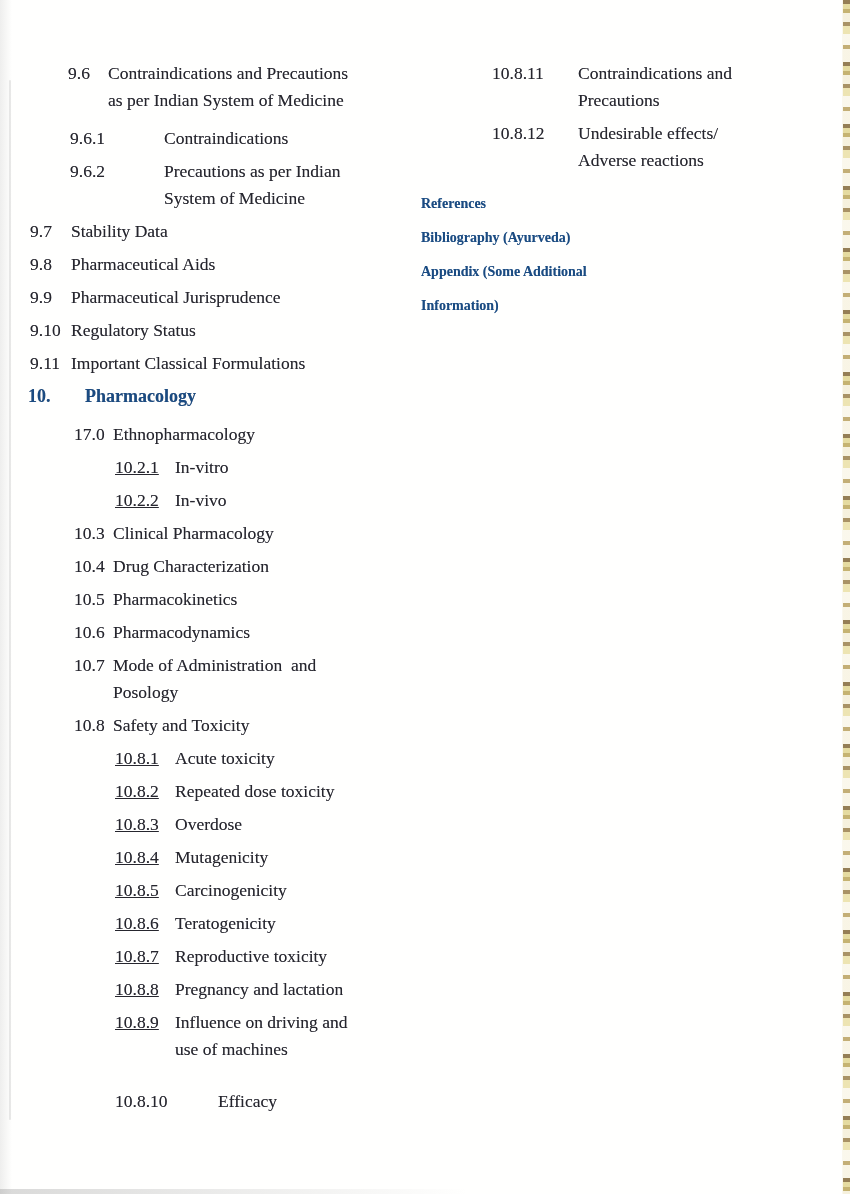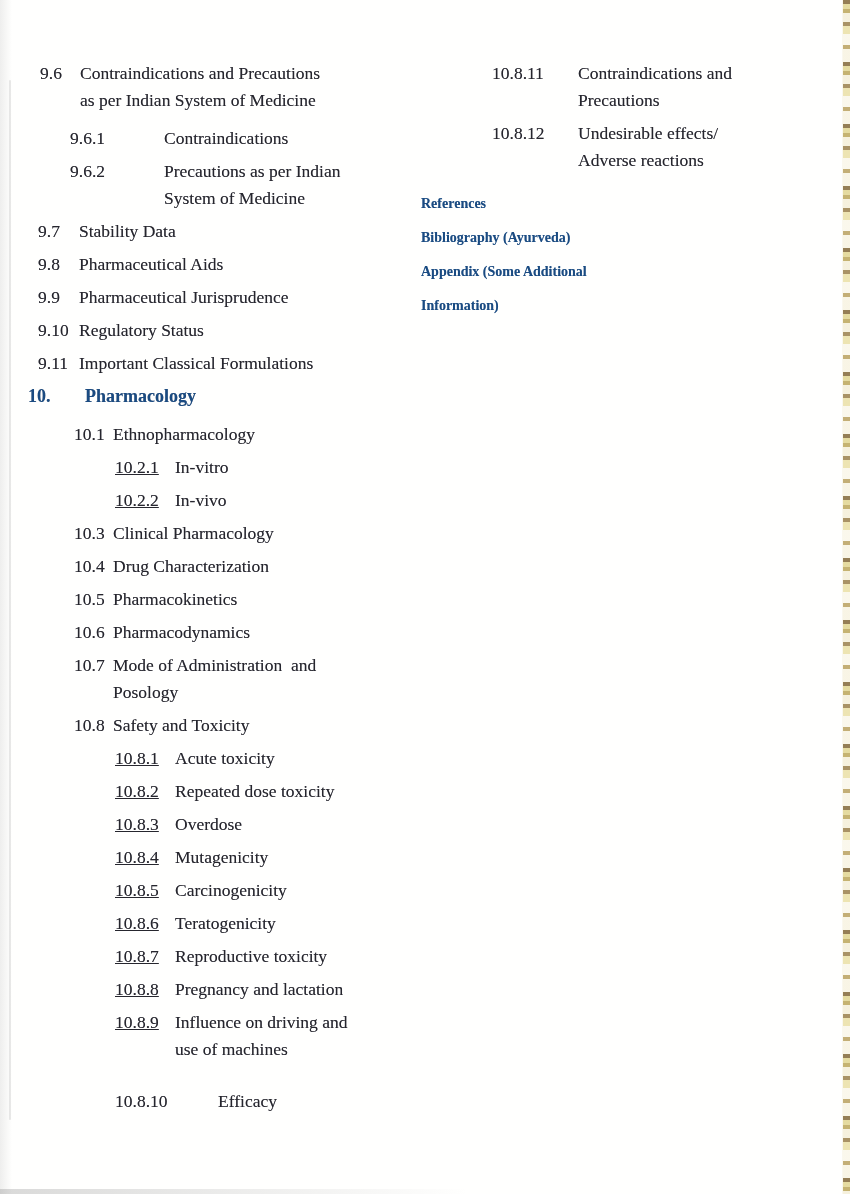--- a/index.html
+++ b/index.html
@@ -70,23 +70,23 @@
     align-items: flex-start;
     margin-bottom: 6px;
     font-size: 17.5px;
     line-height: 27px;
     text-shadow: 0 0 0.5px rgba(40,40,55,0.45);
   }
   .toc-row .num { flex: 0 0 auto; }
   .toc-row .label { white-space: pre-wrap; }
 
   
-  .lvl-s1 { padding-left: 40px; }  .lvl-s1 .num { width: 40px; }
+  .lvl-s1 { padding-left: 68px; }  .lvl-s1 .num { width: 40px; }
   .lvl-s2 { padding-left: 70px; gap: 32px; }  .lvl-s2 .num { width: 62px; }
-  .lvl-s0 { padding-left: 30px; }  .lvl-s0 .num { width: 41px; margin-left: 8px; }
+  .lvl-s0 { padding-left: 30px; }  .lvl-s0 .num { width: 41px; }
   .lvl-d  { padding-left: 74px; }  .lvl-d  .num { width: 39px; }
   .lvl-e  { padding-left: 115px; } .lvl-e  .num { width: 60px; text-decoration: underline; }
   .lvl-f  { padding-left: 115px; } .lvl-f  .num { width: 103px; }
   .lvl-g  { padding-left: 77px; }  .lvl-g  .num { width: 86px; }
 
   .lvl-h1 {
     padding-left: 28px;
     margin-bottom: 8px;
     font-weight: bold;
     font-size: 18px;
@@ -151,21 +151,21 @@
       </div>
       <div class="toc-row lvl-s0">
         <span class="num">9.11</span>
         <span class="label">Important Classical Formulations</span>
       </div>
       <div class="toc-row lvl-h1">
         <span class="num">10.</span>
         <span class="label">Pharmacology</span>
       </div>
       <div class="toc-row lvl-d gap-md">
-        <span class="num">10.1</span>
+        <span class="num">17.0</span>
         <span class="label">Ethnopharmacology</span>
       </div>
       <div class="toc-row lvl-e">
         <span class="num">10.2.1</span>
         <span class="label">In-vitro</span>
       </div>
       <div class="toc-row lvl-e">
         <span class="num">10.2.2</span>
         <span class="label">In-vivo</span>
       </div>

